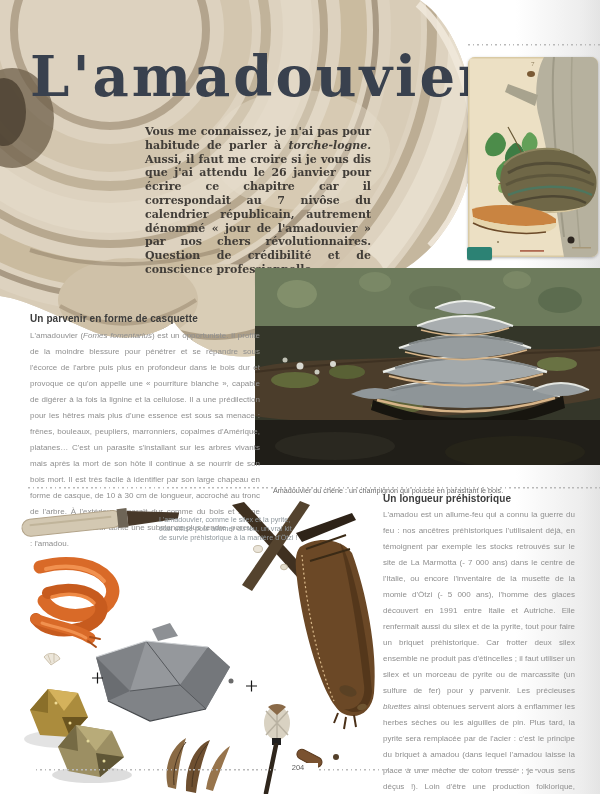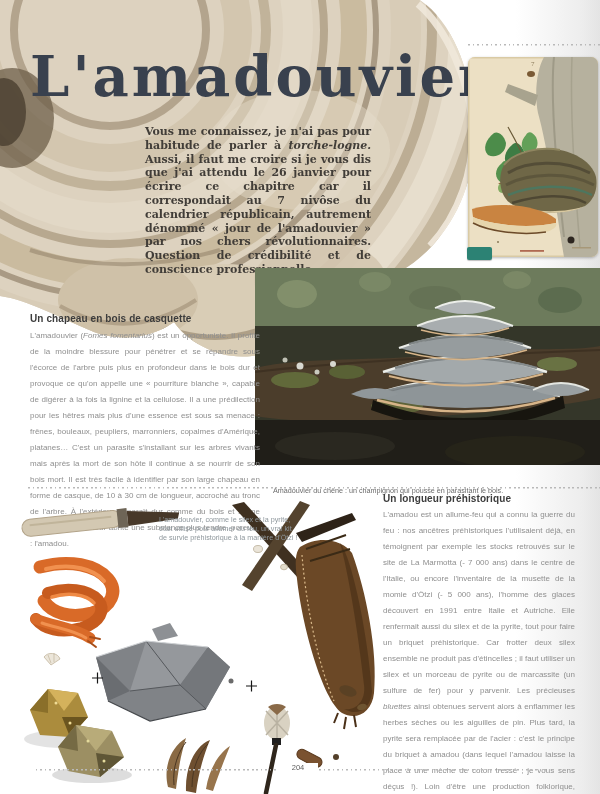--- a/index.html
+++ b/index.html
@@ -212,21 +212,21 @@
         <path d="M96,126 Q120,114 144,126 Q120,136 96,126 Z" fill="#90979a"></path>
       </g>
       <rect y="152" width="345" height="45" fill="#201e18"></rect>
       <ellipse cx="80" cy="178" rx="60" ry="14" fill="#2a2820"></ellipse>
       <ellipse cx="260" cy="184" rx="70" ry="16" fill="#262419"></ellipse>
     </svg>
   </div>
 
   <p class="abs caption" style="left:257px;top:470px;width:340px;margin:16px;" data-name="oak-photo-caption">Amadouvier du chêne : un champignon qui pousse en parasitant le bois.</p>
 
-  <h2 class="abs col-heading" style="left:30px;top:313px;width:230px;margin:0;" data-name="section-heading-chapeau">Un chapeau en bois de casquette</h2>
+  <h2 class="abs col-heading" style="left:30px;top:313px;width:230px;margin:0;" data-name="section-heading-chapeau">Un parvenir en forme de casquette</h2>
   <p class="abs col-body" style="left:30px;top:328px;width:230px;margin:0;" data-name="section-body-chapeau"><span data-name="chapeau-text-start">L'amadouvier (</span><i data-name="chapeau-text-latin">Fomes fomentarius</i><span data-name="chapeau-text-end">) est un opportuniste. Il profite de la moindre blessure pour pénétrer et se répandre sous l'écorce de l'arbre puis plus en profondeur dans le bois dur et provoque ce qu'on appelle une « pourriture blanche », capable de digérer à la fois la lignine et la cellulose. Il a une prédilection pour les hêtres mais plus d'une essence est sous sa menace : frênes, bouleaux, peupliers, marronniers, copalmes d'Amérique, platanes… C'est un parasite s'installant sur les arbres vivants mais après la mort de son hôte il continue à se nourrir de son bois mort. Il est très facile à identifier par son large chapeau en forme de casque, de 10 à 30 cm de longueur, accroché au tronc de l'arbre. À l'extérieur, il paraît dur comme du bois et sonne creux, mais l'intérieur abrite une substance plus tendre, poreuse : l'amadou.</span></p>
 
   <div class="abs dots" style="left:28px;top:487px;width:572px;" data-name="dotted-rule-middle"></div>
 
   <div class="abs photo" style="left:0;top:495px;width:385px;height:299px;" data-name="fire-kit-photo">
     <svg width="385" height="299" viewBox="0 0 385 299" data-name="fire-kit-illustration">
 
       <g data-name="bone-tool" transform="rotate(-6 90 30)">
         <rect x="22" y="18" width="100" height="17" rx="8.5" fill="#d3c8b2" stroke="#b2a389" stroke-width="1"></rect>
         <path d="M30,24 H112" stroke="#c0b49a" stroke-width="2" fill="none"></path>

